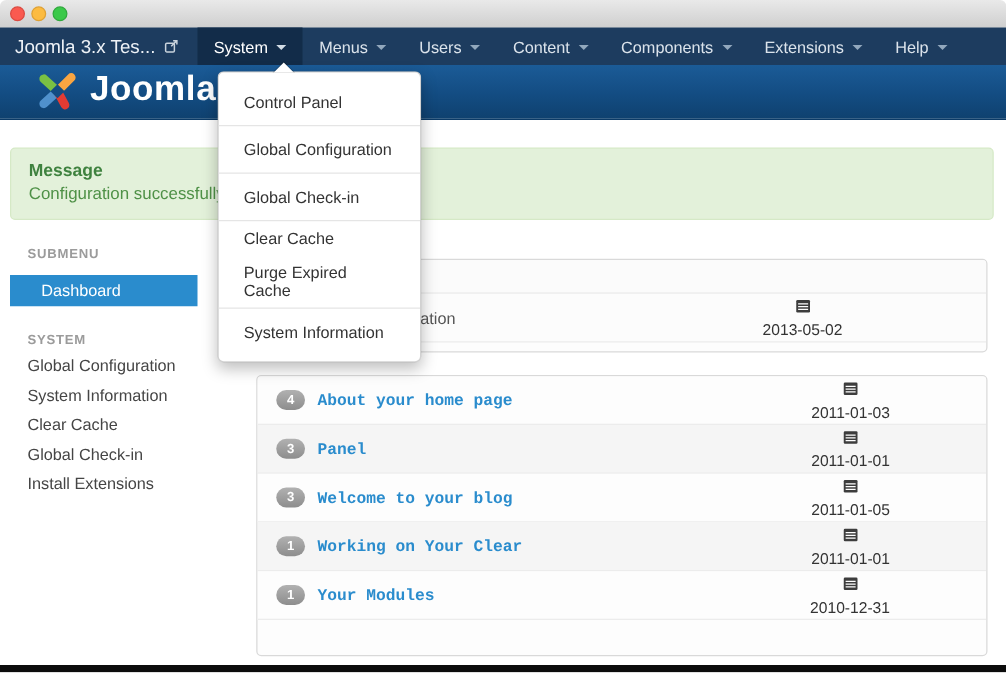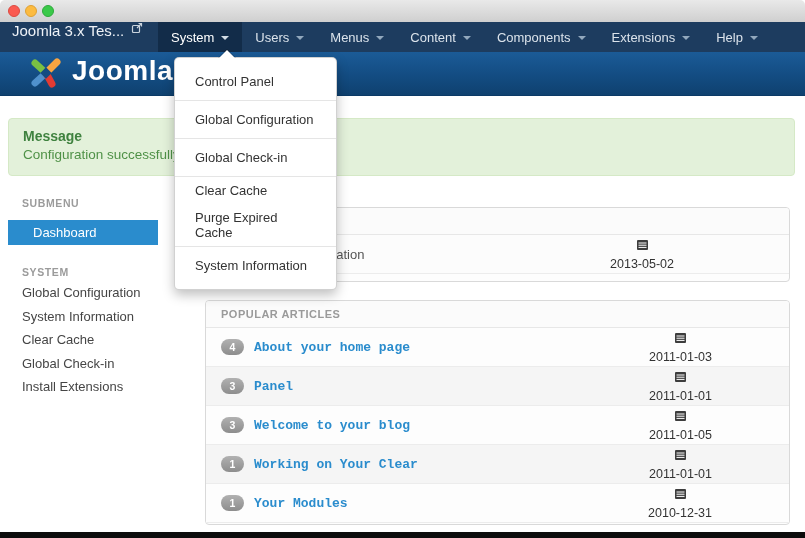--- a/index.html
+++ b/index.html
@@ -10,21 +10,21 @@
   
   .titlebar{position:absolute;top:0;left:0;right:0;height:22px;
     background:linear-gradient(#e9e9e9,#cfcfcf);border-bottom:1px solid #a6a6a6;
     border-radius:5px 5px 0 0;}
   .dot{position:absolute;top:5px;width:12px;height:12px;border-radius:50%;box-sizing:border-box;}
   .dot-close{left:8px;background:#fa5a50;border:1px solid #dc4a41;}
   .dot-min{left:25px;background:#fcbb40;border:1px solid #dfa133;}
   .dot-zoom{left:42px;background:#3ac949;border:1px solid #2fa93c;}
   
   .navbar{position:absolute;top:22px;left:0;right:0;height:30px;background:#1d3c5f;}
-  .site-link{position:absolute;left:12px;top:0;height:30px;display:flex;align-items:flex-start;gap:7px;
+  .site-link{position:absolute;left:12px;top:0;height:30px;display:flex;align-items:center;gap:7px;
     color:#eef2f7;font-size:15px;}
   .nav-menus{position:absolute;left:158px;top:0;height:30px;display:flex;}
   .nav-item{display:flex;align-items:center;gap:7px;padding:0 13px;font-size:13px;color:#dbe3eb;}
   .nav-item.active{background:#122c49;color:#fff;}
   .caret{width:0;height:0;border-left:4px solid transparent;border-right:4px solid transparent;
     border-top:4px solid #92a8bd;margin-top:2px;}
   .nav-item.active .caret{border-top-color:#d3dde6;}
   
   .header{position:absolute;top:52px;left:0;right:0;height:43px;
     background:linear-gradient(#1b5b97,#134c82 55%,#0f416f);border-bottom:1px solid #0b3a66;}
@@ -96,25 +96,25 @@
         <rect x="1.5" y="3.5" width="7" height="7" rx="1" fill="none" stroke="#c9d3dd" stroke-width="1.2"></rect>
         <path d="M6 6 L10.5 1.5 M7.5 1.5 h3 v3" fill="none" stroke="#c9d3dd" stroke-width="1.2"></path>
       </svg>
     </div>
     <div class="nav-menus">
       <div class="nav-item active">
         <span>System</span>
         <span class="caret"></span>
       </div>
       <div class="nav-item">
+        <span>Menus</span>
+        <span class="caret"></span>
+      </div>
+      <div class="nav-item">
         <span>Users</span>
-        <span class="caret"></span>
-      </div>
-      <div class="nav-item">
-        <span>Menus</span>
         <span class="caret"></span>
       </div>
       <div class="nav-item">
         <span>Content</span>
         <span class="caret"></span>
       </div>
       <div class="nav-item">
         <span>Components</span>
         <span class="caret"></span>
       </div>
@@ -167,21 +167,20 @@
         <svg width="13" height="13" viewBox="0 0 13 13">
           <rect x="1" y="2" width="11" height="10" rx="1" fill="#3d3d3d"></rect>
           <path d="M2.5 5 h8 M2.5 7.2 h8 M2.5 9.4 h8" stroke="#ffffff" stroke-width="1"></path>
         </svg>
         <span>2013-05-02</span>
       </span>
     </div>
   </div>
 
   <div class="panel" id="panel-popular">
-    <div class="panel-h">POPULAR ARTICLES</div>
     <div class="rows">
 
       <div class="prow">
         <span class="badge">4</span>
         <span class="alink">About your home page</span>
         <span class="pdate">
           <svg width="13" height="13" viewBox="0 0 13 13">
             <rect x="1" y="2" width="11" height="10" rx="1" fill="#3d3d3d"></rect>
             <path d="M2.5 5 h8 M2.5 7.2 h8 M2.5 9.4 h8" stroke="#ffffff" stroke-width="1"></path>
           </svg>

